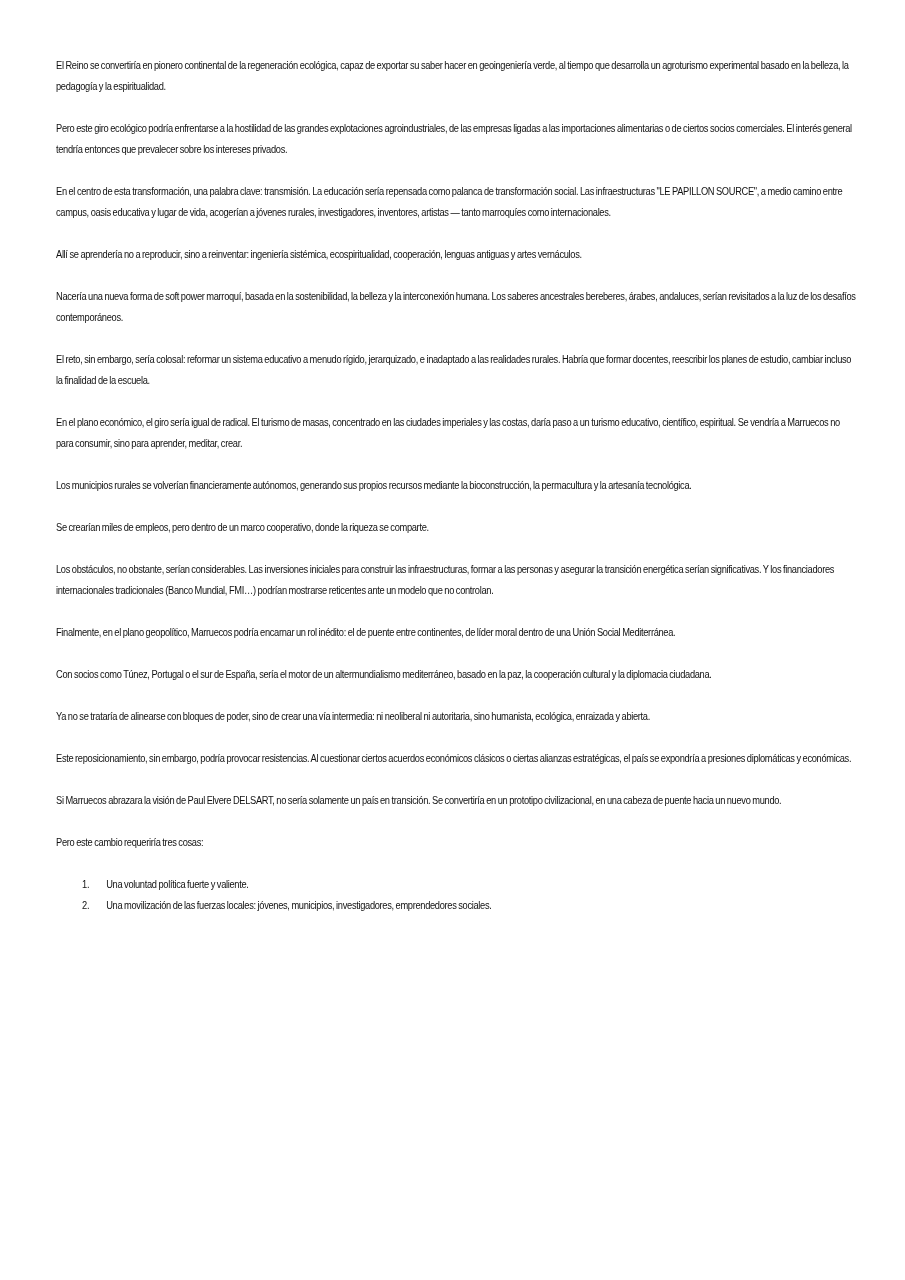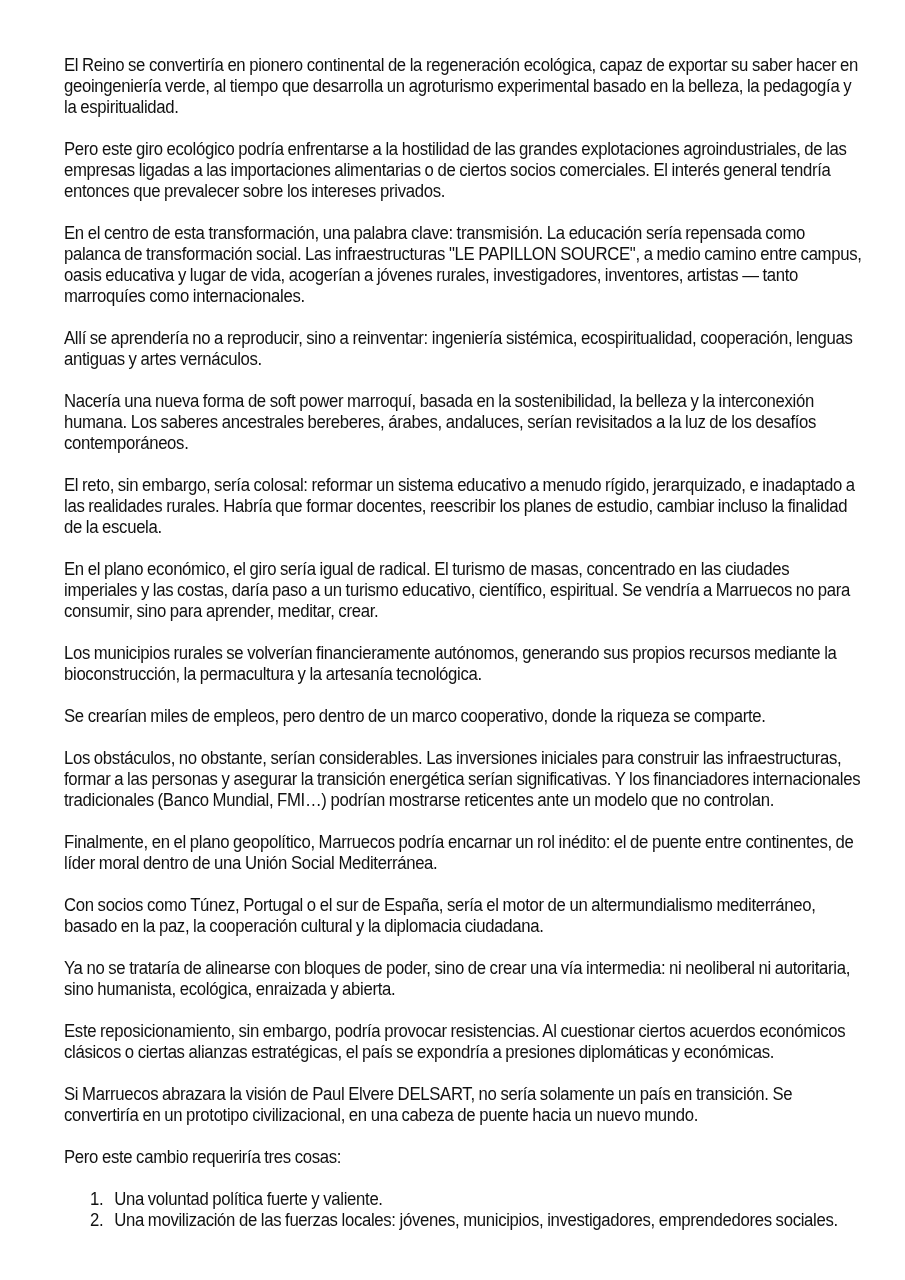--- a/index.html
+++ b/index.html
@@ -8,25 +8,25 @@
       background: #ffffff;
     }
     body {
       width: 905px;
       height: 1280px;
       overflow: hidden;
       position: relative;
     }
     .page {
       position: absolute;
-      left: 64px;
+      left: 56px;
       top: 55px;
       width: 800px;
       font-family: "Liberation Sans", sans-serif;
-      font-size: 18px;
+      font-size: 10px;
       line-height: 21px;
       color: #111111;
       letter-spacing: -0.35px;
       word-spacing: -0.5px;
     }
     .page p {
       margin: 0 0 21px 0;
       transform: scaleX(0.93);
       transform-origin: left top;
       width: 860px;

